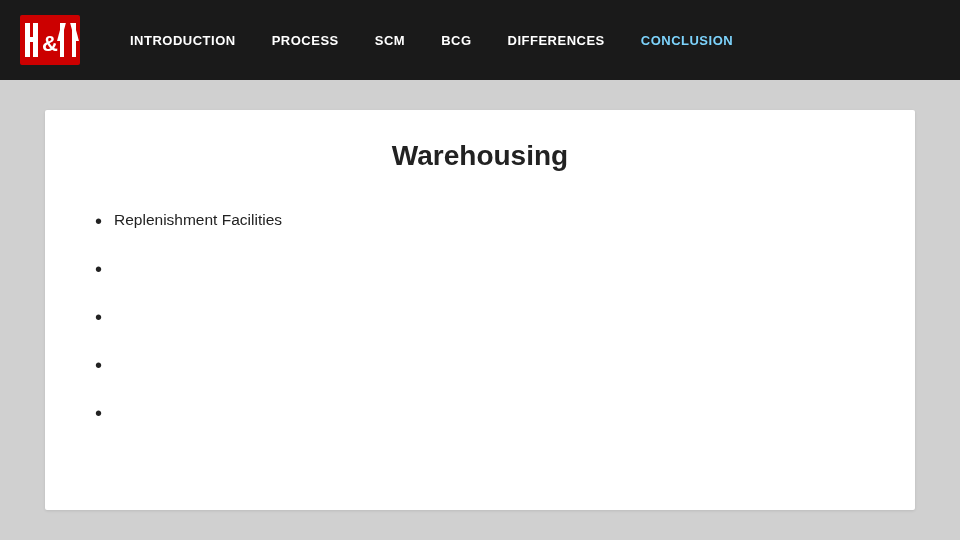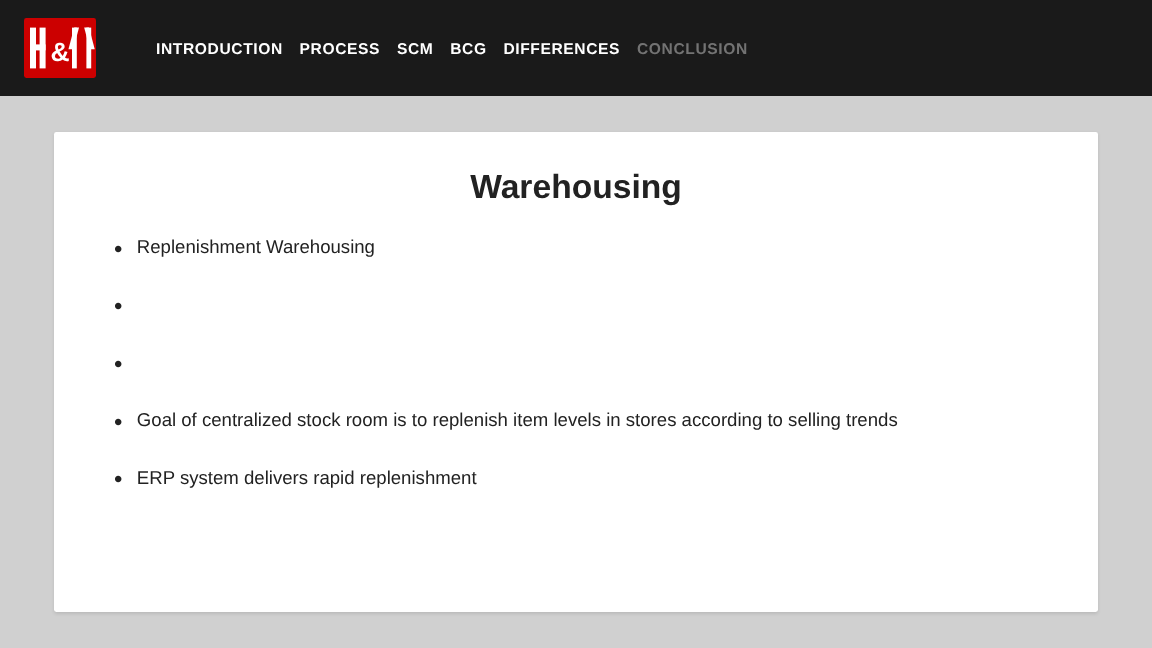--- a/index.html
+++ b/index.html
@@ -30,35 +30,35 @@
 
     
     .logo-svg {
       width: 60px;
       height: 50px;
     }
 
     .nav-items {
       display: flex;
       align-items: center;
-      gap: 14px;
+      gap: 36px;
       flex: 1;
     }
 
     .nav-item {
       color: #ffffff;
       font-size: 13px;
       font-weight: 600;
       letter-spacing: 0.5px;
       cursor: pointer;
       text-transform: uppercase;
     }
 
     .nav-item.active {
-      color: #737373;
+      color: #7dd3fc;
     }
 
     
     .content-wrapper {
       width: 960px;
       height: 460px;
       background: #d0d0d0;
       display: flex;
       align-items: center;
       justify-content: center;
@@ -72,21 +72,21 @@
       border-radius: 2px;
       padding: 30px 50px 35px 50px;
       box-shadow: 0 1px 3px rgba(0,0,0,0.1);
     }
 
     .card-title {
       text-align: center;
       font-size: 28px;
       font-weight: bold;
       color: #222222;
-      margin-bottom: 23px;
+      margin-bottom: 36px;
     }
 
     .bullet-list {
       list-style: none;
       padding: 0;
     }
 
     .bullet-item {
       display: flex;
       align-items: flex-start;
@@ -141,31 +141,29 @@
   </div>
 </div>
 
 <div class="content-wrapper">
   <div class="content-card">
     <h1 class="card-title">Warehousing</h1>
 
     <ul class="bullet-list">
       <li class="bullet-item">
         <span class="bullet-dot">•</span>
-        <span class="bullet-text">Replenishment Warehousing</span>
+        <span class="bullet-text">Replenishment Facilities</span>
       </li>
       <li class="bullet-item">
         <span class="bullet-dot">•</span>
       </li>
       <li class="bullet-item">
         <span class="bullet-dot">•</span>
       </li>
       <li class="bullet-item">
         <span class="bullet-dot">•</span>
-        <span class="bullet-text">Goal of centralized stock room is to replenish item levels in stores according to selling trends</span>
       </li>
       <li class="bullet-item">
         <span class="bullet-dot">•</span>
-        <span class="bullet-text">ERP system delivers rapid replenishment</span>
       </li>
     </ul>
   </div>
 </div>
 
 </body></html>

